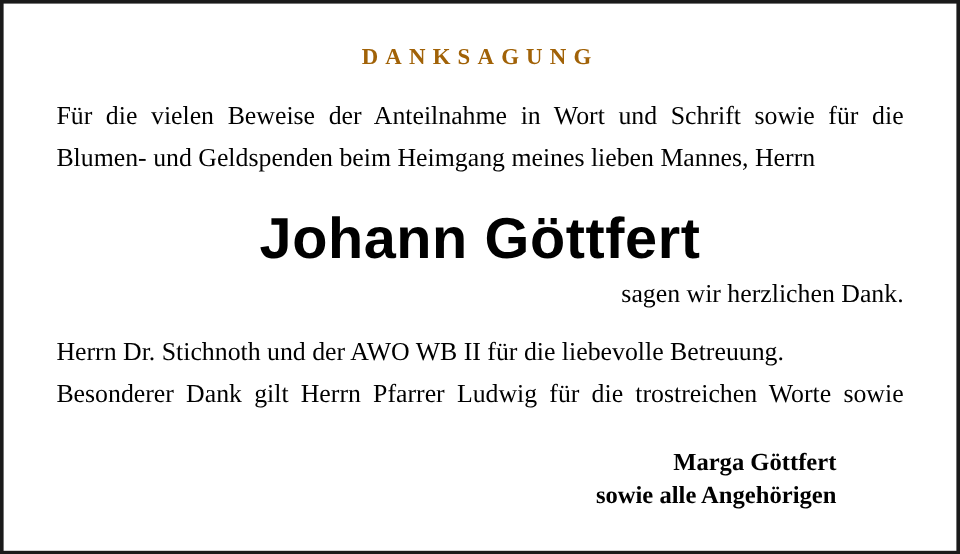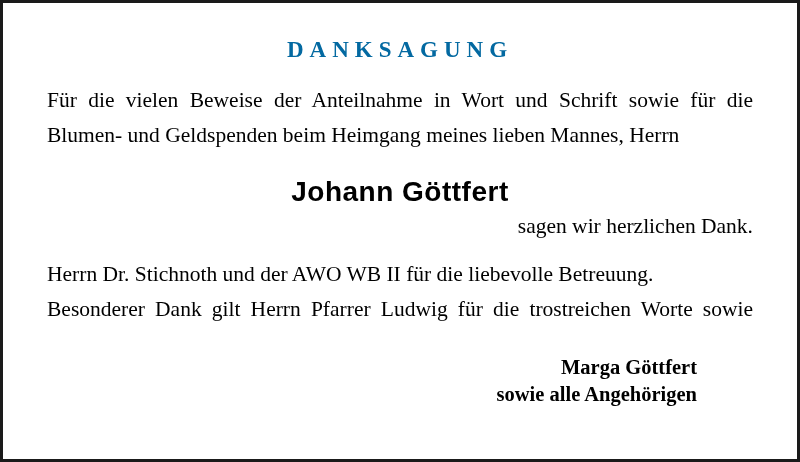--- a/index.html
+++ b/index.html
@@ -19,41 +19,41 @@
     box-sizing: border-box;
     width: 800px;
     height: 462px;
     background: #ffffff;
     border: 3px solid #1a1a1a;
     padding: 26px 44px 22px 44px;
   }
   .heading {
     text-align: center;
     font-family: "Liberation Serif", serif;
-    font-size: 23px;
+    font-size: 19px;
     font-weight: bold;
     letter-spacing: 6px;
     margin: 8px 0 22px 0;
-    color: #0369a1;
+    color: #a16207;
   }
   .para {
     font-size: 21.5px;
     line-height: 1.42;
     text-align: justify;
     text-align-last: justify;
     margin: 0 0 4px 0;
   }
   .para.last-left {
     text-align: justify;
     text-align-last: left;
   }
   .name {
     text-align: center;
     font-family: "Liberation Sans", sans-serif;
-    font-size: 28px;
+    font-size: 48px;
     font-weight: bold;
     margin: 26px 0 6px 0;
     letter-spacing: 0.5px;
   }
   .date {
     text-align: center;
     font-family: "Liberation Serif", serif;
     font-size: 19px;
     font-weight: bold;
     margin: 0 0 22px 0;

